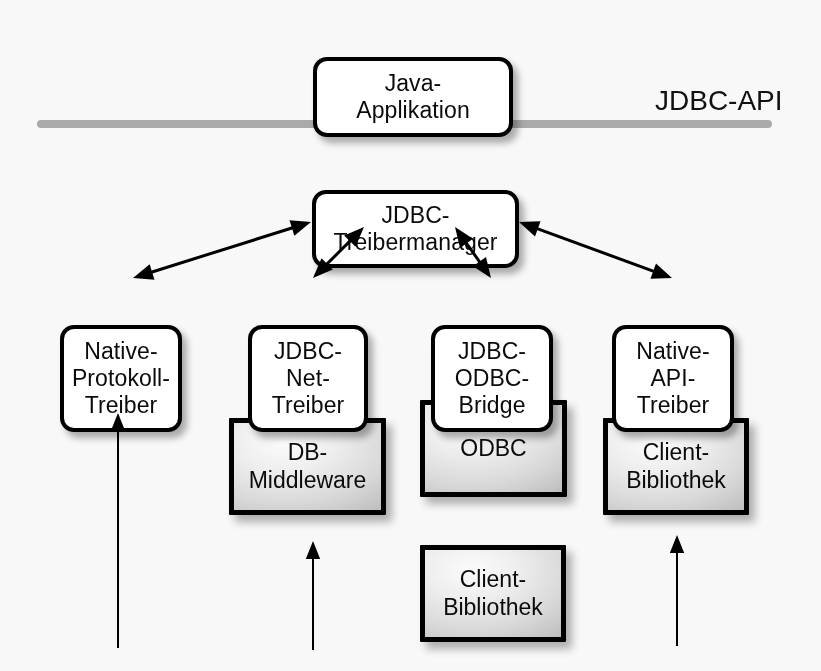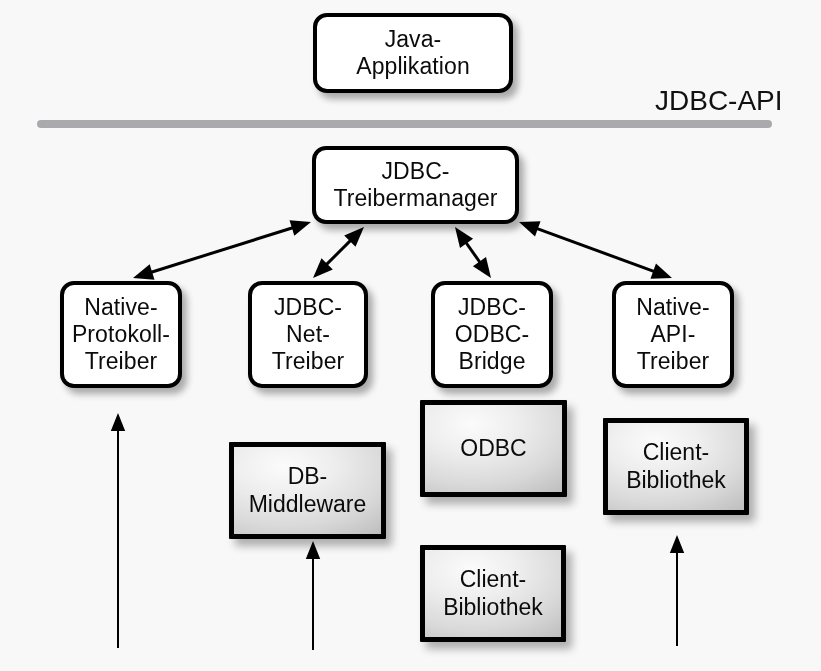--- a/index.html
+++ b/index.html
@@ -26,20 +26,21 @@
     display: flex;
     align-items: center;
     justify-content: center;
     text-align: center;
     color: #0b0b0b;
     line-height: 1.18;
     font-size: 23px;
     letter-spacing: 0.1px;
     box-shadow: 5px 6px 7px rgba(0,0,0,0.32);
     z-index: 4;
+    margin-top: 44px;
   }
   .node .label {
     white-space: pre-line;
     padding: 0 4px;
   }
 
   
   .gbox {
     position: absolute;
     box-sizing: border-box;
@@ -150,21 +151,21 @@
 ODBC-
 Bridge</span>
       </div>
       <div class="node" style="left: 612px; top: 281px; width: 122px; height: 107px;">
         <span class="label">Native-
 API-
 Treiber</span>
       </div>
     </div>
   <div id="gbox-layer">
-      <div class="gbox" style="left: 229px; top: 442px; width: 157px; height: 97px;">
+      <div class="gbox" style="left: 229px; top: 418px; width: 157px; height: 97px;">
         <span class="label">DB-
 Middleware</span>
       </div>
       <div class="gbox" style="left: 420px; top: 400px; width: 147px; height: 97px;">
         <span class="label">ODBC</span>
       </div>
       <div class="gbox" style="left: 603px; top: 418px; width: 146px; height: 97px;">
         <span class="label">Client-
 Bibliothek</span>
       </div>

